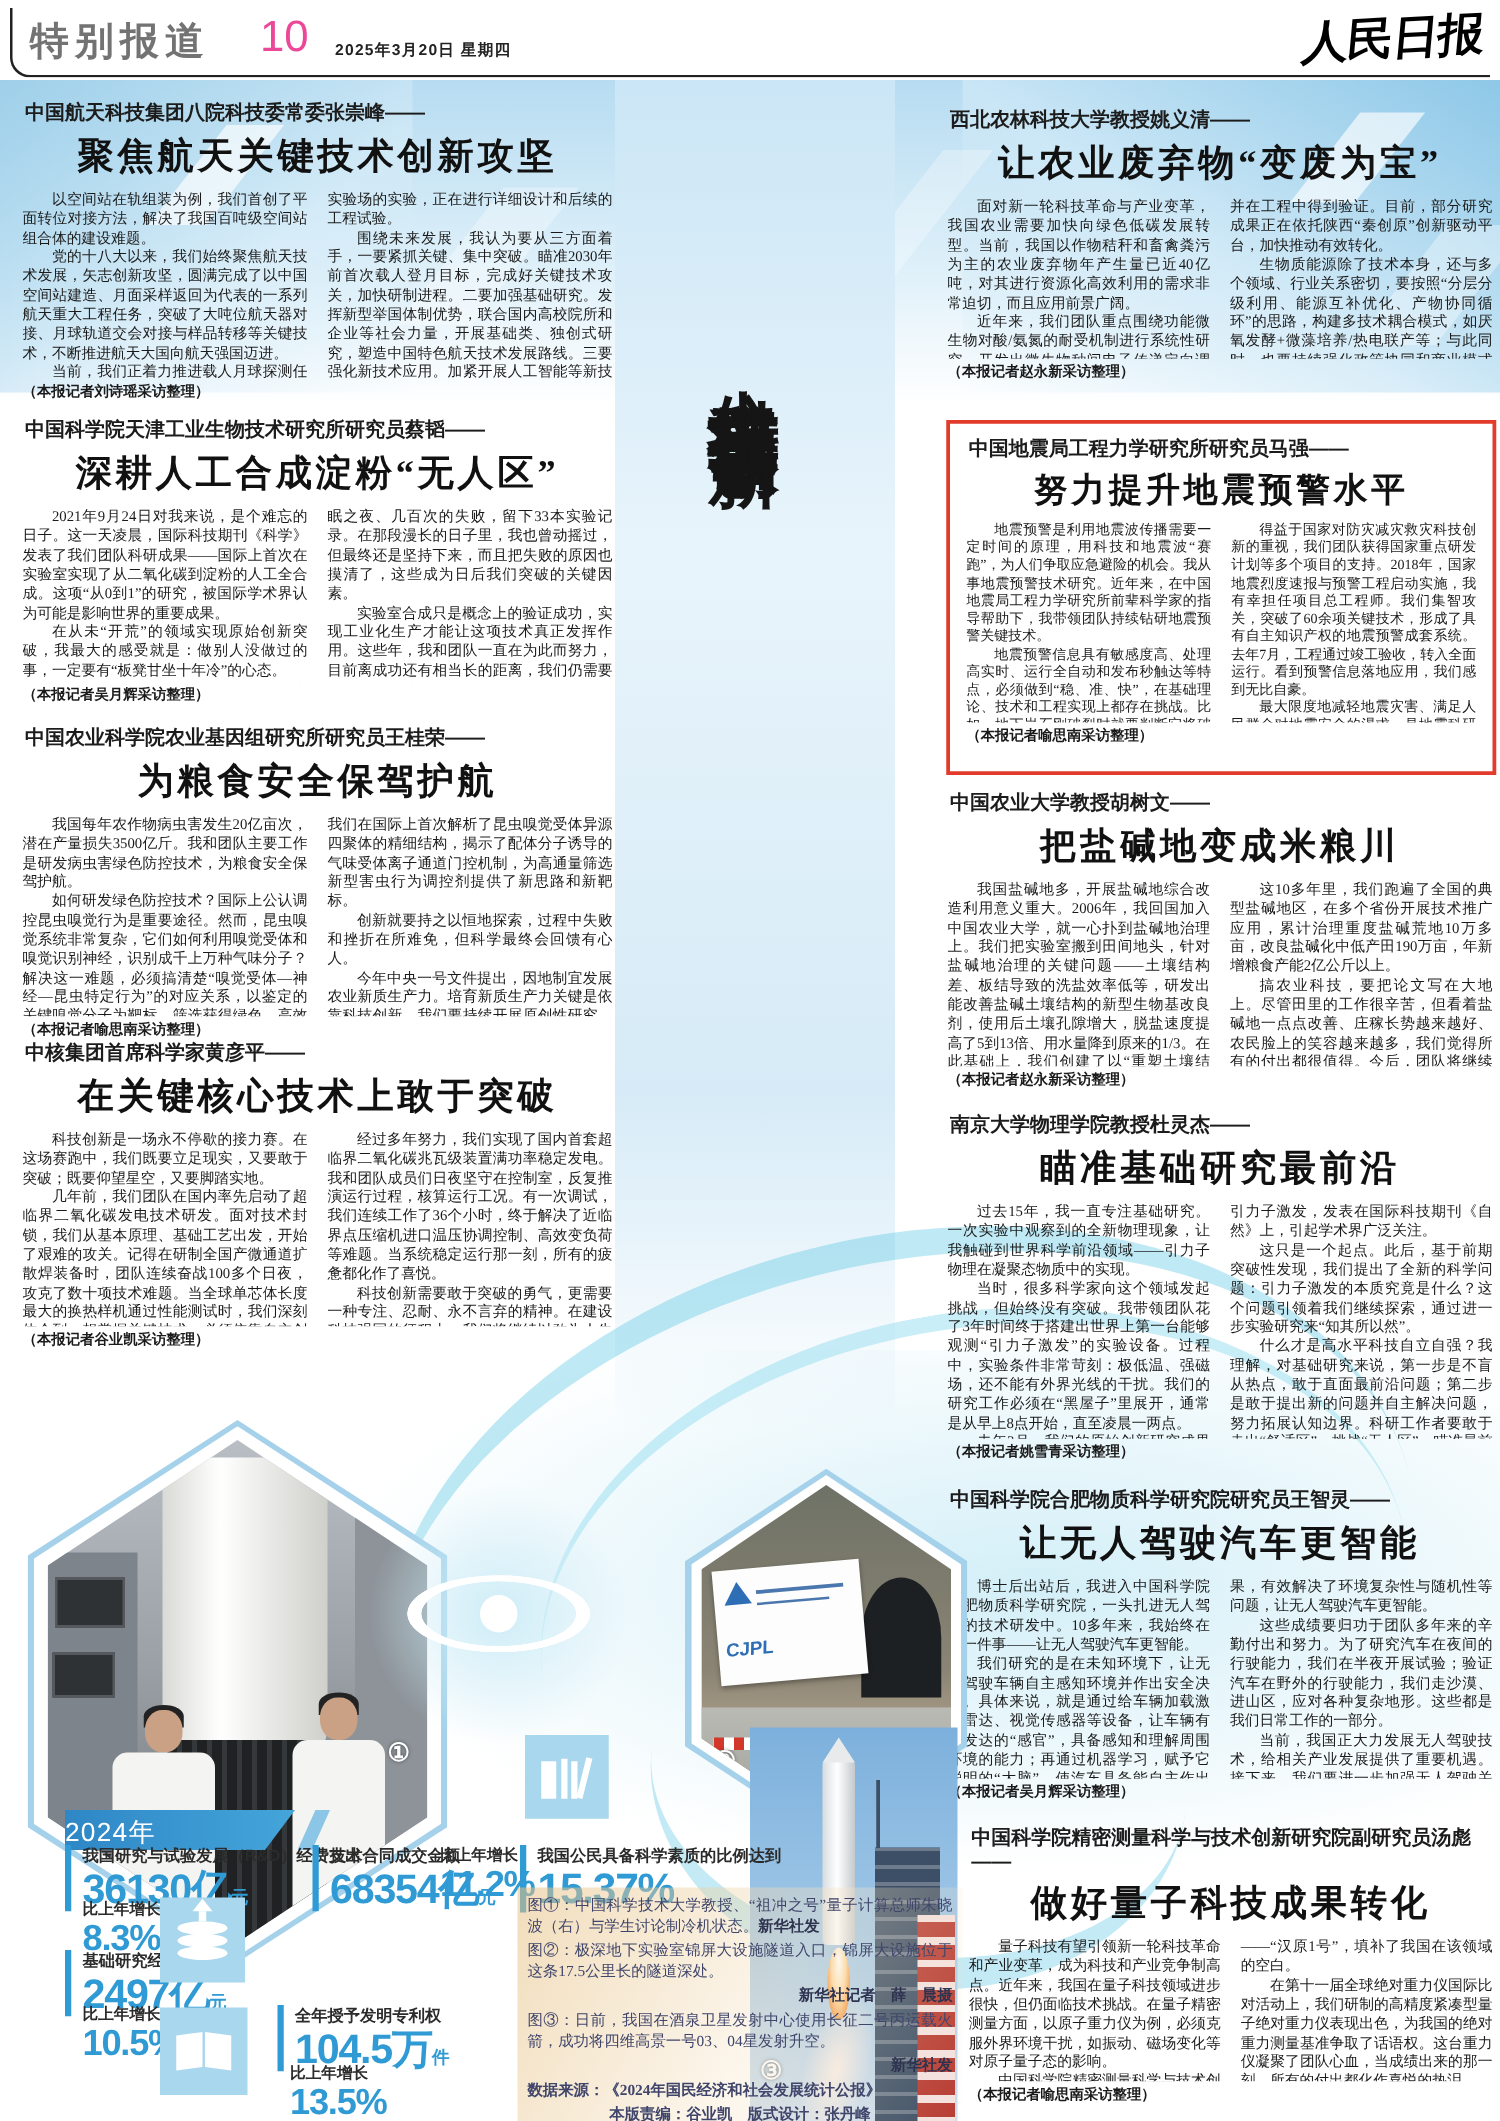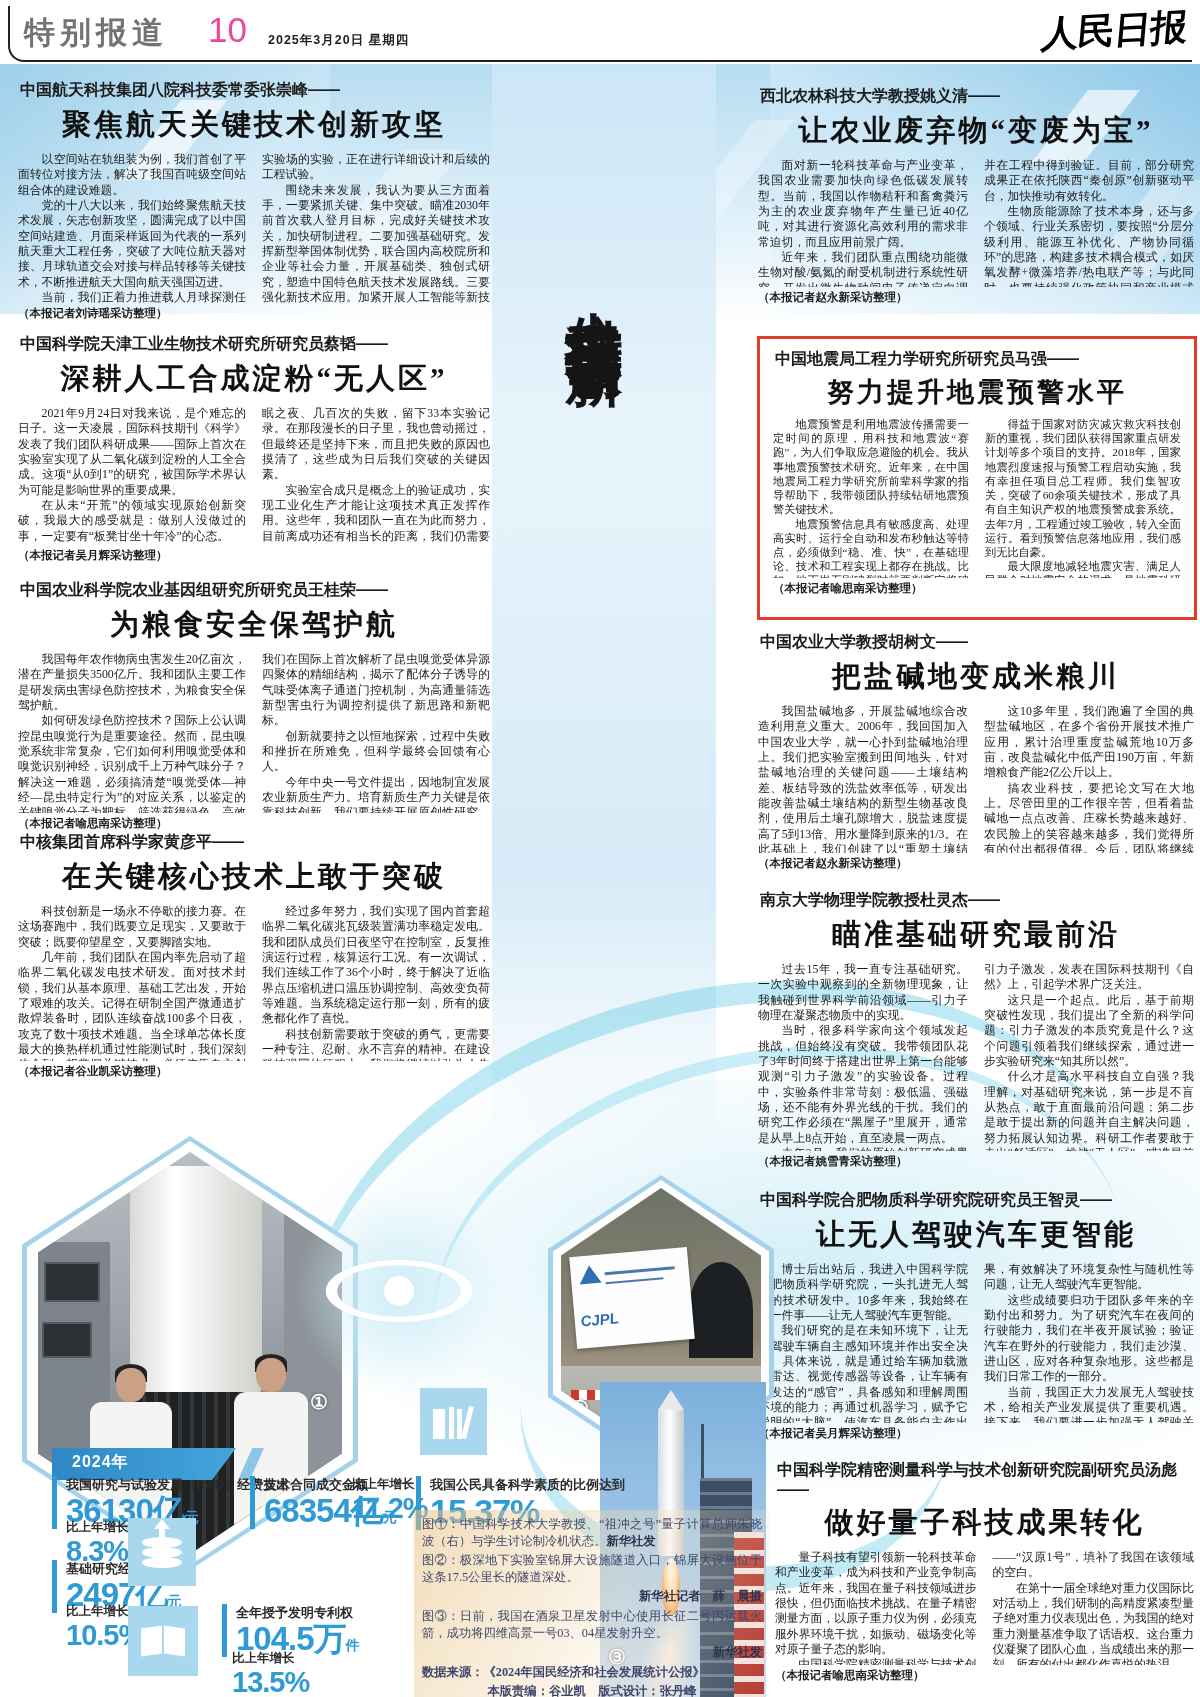--- a/index.html
+++ b/index.html
@@ -97,22 +97,22 @@
   
   .atom{position:absolute;left:320px;top:1212px;width:158px;height:158px;}
   .atom-glow{position:absolute;inset:-26px;border-radius:50%;background:radial-gradient(circle,rgba(205,236,247,.95),rgba(205,236,247,0) 70%);}
   .orbit{position:absolute;inset:6px;border:11px solid #fff;border-radius:50%;transform:scaleY(.42);}
   .orbit.o2{transform:scaleY(.42) rotate(60deg);}
   .orbit.o3{transform:scaleY(.42) rotate(120deg);}
   .nucleus{position:absolute;left:50%;top:50%;width:30px;height:30px;margin:-15px 0 0 -15px;background:#fff;border-radius:50%;}
   
   .yr-tab{position:absolute;left:52px;top:1448px;width:200px;height:32px;
           background:linear-gradient(90deg,#2f87c6,#46a8dc);clip-path:polygon(0 0,92% 0,80% 100%,0 100%);}
-  .yr-tab span{position:absolute;left:20px;top:4px;color:#fff;font-family:"Liberation Sans",sans-serif;
-          font-weight:bold;font-size:16px;letter-spacing:1px;}
+  .yr-tab span{position:absolute;left:0;top:4px;color:#fff;font-family:"Liberation Sans",sans-serif;
+          font-weight:normal;font-size:21px;letter-spacing:1px;}
   .yr-slash{position:absolute;left:238px;top:1448px;width:26px;height:32px;background:#8cc6e6;
           clip-path:polygon(55% 0,100% 0,45% 100%,0 100%);}
   .stat{position:absolute;border-left:5px solid #2f9ad3;padding-left:9px;font-family:"Liberation Sans","DejaVu Sans",sans-serif;}
   .stat .slabel{font-weight:bold;font-size:13px;color:#2b2b2b;white-space:nowrap;}
   .stat .sval{font-weight:bold;color:#2f9ad3;font-size:33px;line-height:1.05;letter-spacing:-1px;}
   .stat .sunit{font-size:14px;letter-spacing:0;}
   .growth{position:absolute;font-family:"Liberation Sans",sans-serif;}
   .growth .glabel{font-weight:bold;font-size:12.5px;color:#2b2b2b;white-space:nowrap;}
   .growth .gval{font-weight:bold;color:#2f9ad3;font-size:29px;line-height:1.05;letter-spacing:-1px;}
   .icon-tile{position:absolute;background:#a9d7ee;}

